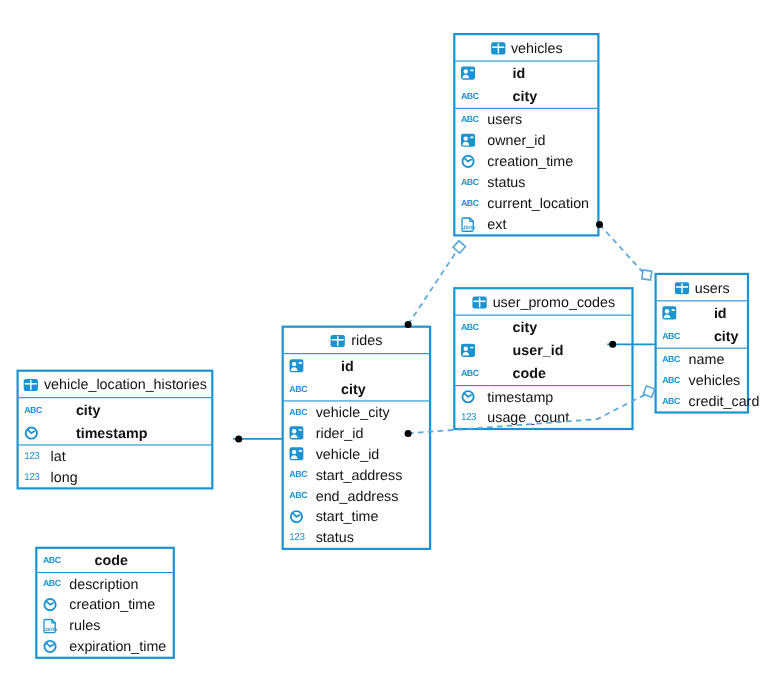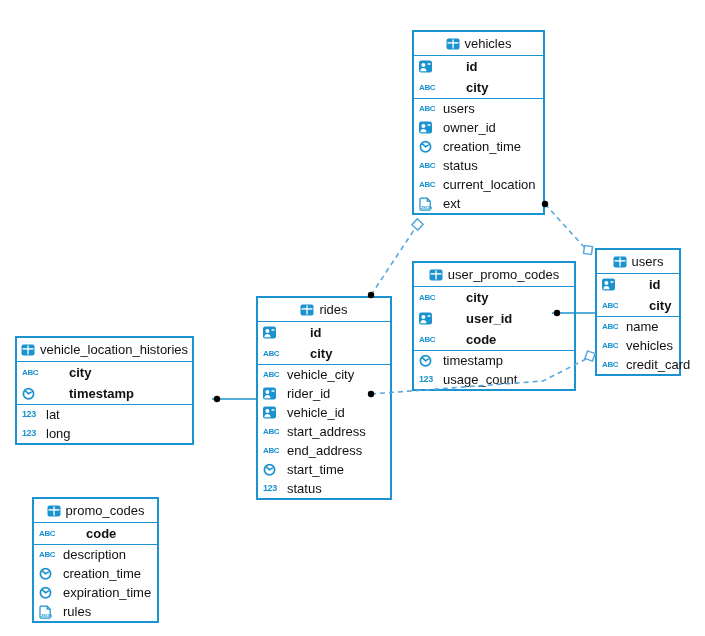--- a/index.html
+++ b/index.html
@@ -25,21 +25,21 @@
   }
   .er-section.pk .er-row{height:21px;font-weight:700;gap:27px;}
   .er-section.flds .er-row{height:19px;font-weight:400;}
   .er-icon{
     width:20px;min-width:20px;display:inline-flex;align-items:flex-start;justify-content:flex-start;
   }
   .abc-glyph{
     font-size:8px;font-weight:800;letter-spacing:-0.4px;color:var(--blue,#1b93d0);line-height:1;
   }
   .num-glyph{
-    font-size:9px;font-weight:700;letter-spacing:-0.4px;color:var(--blue,#1b93d0);line-height:1;
+    font-size:9px;font-weight:400;letter-spacing:-0.4px;color:var(--blue,#1b93d0);line-height:1;
   }
   #links{position:absolute;left:0;top:0;pointer-events:none;}
   #links .rel{pointer-events:visibleStroke;}
 </style>
 </head>
 <body>
 
 <div id="stage">
   <div id="tables-layer">
       <div class="er-table" style="left: 412px; top: 30px; width: 133px;">
@@ -357,30 +357,20 @@
           </div>
           <div class="er-row">
             <span class="er-icon">
               <span class="num-glyph">123</span>
             </span>
             <span>long</span>
           </div>
         </div>
       </div>
       <div class="er-table" style="left: 32px; top: 497px; width: 127px;">
-        <div class="er-header">
-          <span style="display: inline-flex;">
-            <svg width="14" height="12" viewBox="0 0 14 12">
-              <rect x="0.5" y="0.5" width="13" height="11" rx="2" fill="#1b93d0"></rect>
-              <rect x="1.5" y="4.2" width="11" height="1.4" fill="#fff"></rect>
-              <rect x="6.4" y="1.5" width="1.3" height="9" fill="#fff"></rect>
-            </svg>
-          </span>
-          <span>promo_codes</span>
-        </div>
         <div class="er-section pk">
           <div class="er-row">
             <span class="er-icon">
               <span class="abc-glyph">ABC</span>
             </span>
             <span>code</span>
           </div>
         </div>
         <div class="er-section flds">
           <div class="er-row">
@@ -391,40 +381,40 @@
           </div>
           <div class="er-row">
             <span class="er-icon">
               <svg width="13" height="13" viewBox="0 0 13 13">
                 <circle cx="6.5" cy="6.7" r="5.1" fill="none" stroke="#1b93d0" stroke-width="1.7"></circle>
                 <path d="M6.5 6.7 L3.4 3.9" stroke="#1b93d0" stroke-width="1.6" stroke-linecap="round"></path>
                 <path d="M6.5 6.7 L9.3 5.1" stroke="#1b93d0" stroke-width="1.6" stroke-linecap="round"></path>
               </svg>
             </span>
             <span>creation_time</span>
-          </div>
-          <div class="er-row">
-            <span class="er-icon">
-              <svg width="13" height="13" viewBox="0 0 13 13">
-                <circle cx="6.5" cy="6.7" r="5.1" fill="none" stroke="#1b93d0" stroke-width="1.7"></circle>
-                <path d="M6.5 6.7 L3.4 3.9" stroke="#1b93d0" stroke-width="1.6" stroke-linecap="round"></path>
-                <path d="M6.5 6.7 L9.3 5.1" stroke="#1b93d0" stroke-width="1.6" stroke-linecap="round"></path>
-              </svg>
-            </span>
-            <span>expiration_time</span>
           </div>
           <div class="er-row">
             <span class="er-icon">
               <svg width="13" height="14" viewBox="0 0 13 14">
                 <path d="M2 1.2 h6.2 l3 3 v8 a1 1 0 0 1 -1 1 h-8.2 a1 1 0 0 1 -1 -1 v-10 a1 1 0 0 1 1 -1 z" fill="none" stroke="#1b93d0" stroke-width="1.2"></path>
                 <path d="M8.2 1.2 v3 h3" fill="none" stroke="#1b93d0" stroke-width="1.2"></path>
                 <text x="1.6" y="11.6" font-size="4.4" font-weight="700" fill="#1b93d0" font-family="Liberation Sans,sans-serif">JSON</text>
               </svg>
             </span>
             <span>rules</span>
+          </div>
+          <div class="er-row">
+            <span class="er-icon">
+              <svg width="13" height="13" viewBox="0 0 13 13">
+                <circle cx="6.5" cy="6.7" r="5.1" fill="none" stroke="#1b93d0" stroke-width="1.7"></circle>
+                <path d="M6.5 6.7 L3.4 3.9" stroke="#1b93d0" stroke-width="1.6" stroke-linecap="round"></path>
+                <path d="M6.5 6.7 L9.3 5.1" stroke="#1b93d0" stroke-width="1.6" stroke-linecap="round"></path>
+              </svg>
+            </span>
+            <span>expiration_time</span>
           </div>
         </div>
       </div>
     </div>
   <svg id="links" width="705" height="636" viewBox="0 0 705 636">
       <g class="rel">
         <polyline points="212,399 257,399" fill="none" stroke="#1b93d0" stroke-width="1.6"></polyline>
         <circle cx="217" cy="399" r="3.2" fill="#000000"></circle>
       </g>
       <g class="rel">

